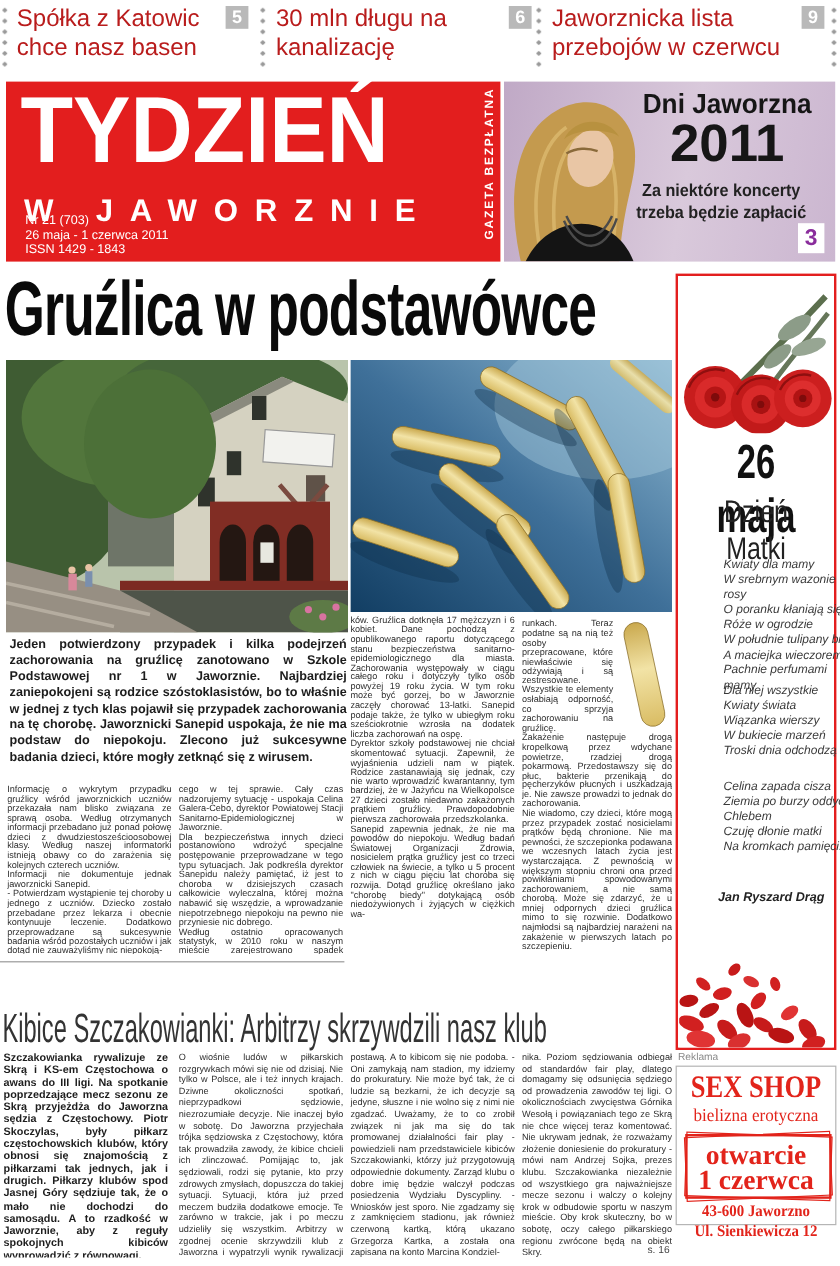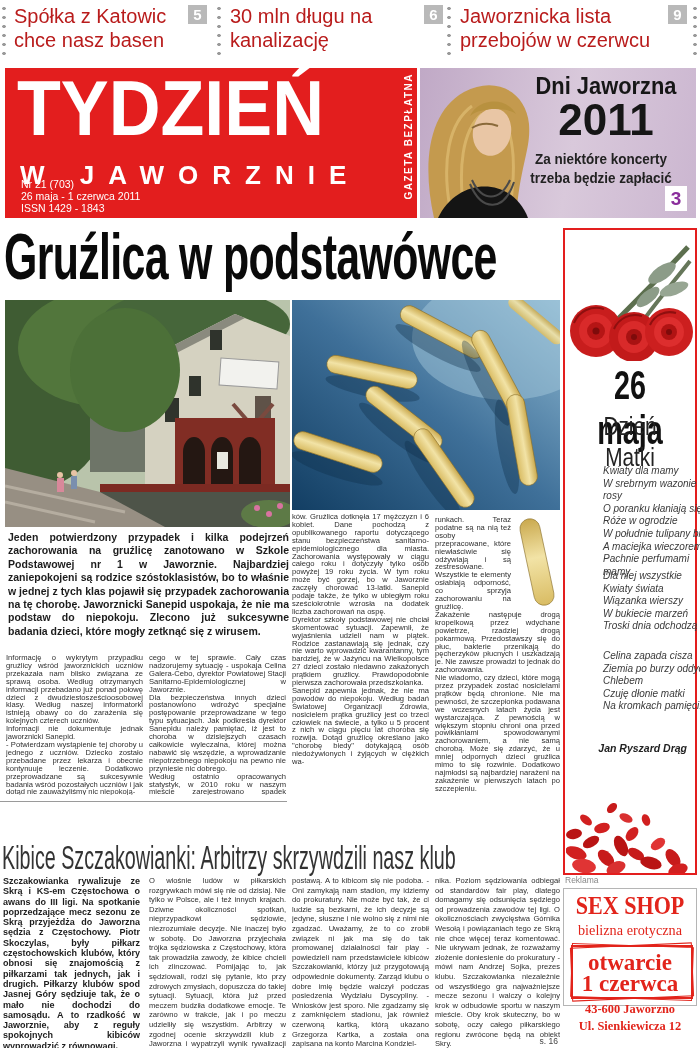--- a/index.html
+++ b/index.html
@@ -81,21 +81,21 @@
   .sportcol{position:absolute;top:876px;font-size:7.6px;line-height:9.6px;text-align:justify;
     color:#2e2e2e;white-space:pre-line;overflow:hidden;height:172px;}
   #scol1{left:3px;width:137px;font-size:9px;font-weight:bold;line-height:10.3px;color:#1d1d1d;}
   #scol2{left:149px;width:137px;}
   #scol3{left:292px;width:137px;}
   #scol4{left:435px;width:125px;}
   #page-ref{position:absolute;left:500px;top:1036px;width:58px;text-align:right;font-size:8.5px;color:#444;}
 
   
   #ad-label{position:absolute;left:565px;top:875px;font-size:8.5px;color:#888;}
-  #ad-box{position:absolute;left:563px;top:888px;width:134px;height:118px;border:1px solid #b5b5b5;
+  #ad-box{position:absolute;left:563px;top:888px;width:134px;height:133px;border:1px solid #b5b5b5;
     background:#fff;box-sizing:border-box;font-family:"Liberation Serif",serif;color:#e2241b;}
   #ad-name{position:absolute;left:0;top:2px;width:100%;text-align:center;font-size:26px;
     font-weight:bold;white-space:nowrap;transform:scaleX(0.85);}
   #ad-tagline{position:absolute;left:0;top:33px;width:100%;text-align:center;font-size:15px;
     white-space:nowrap;transform:scaleX(0.95);}
   #ad-frame{position:absolute;left:7px;top:56px;width:118px;height:50px;border:2px solid #e2241b;}
   #ad-frame::before{content:"";position:absolute;inset:-2px;border:1px solid #e2241b;transform:rotate(-2.5deg);}
   #ad-frame::after{content:"";position:absolute;inset:-2px;border:1px solid #e2241b;transform:rotate(2deg);}
   .ad-open{position:absolute;left:0;width:100%;text-align:center;font-size:23px;font-weight:bold;line-height:1;}
   #ad-open1{top:62px;}

